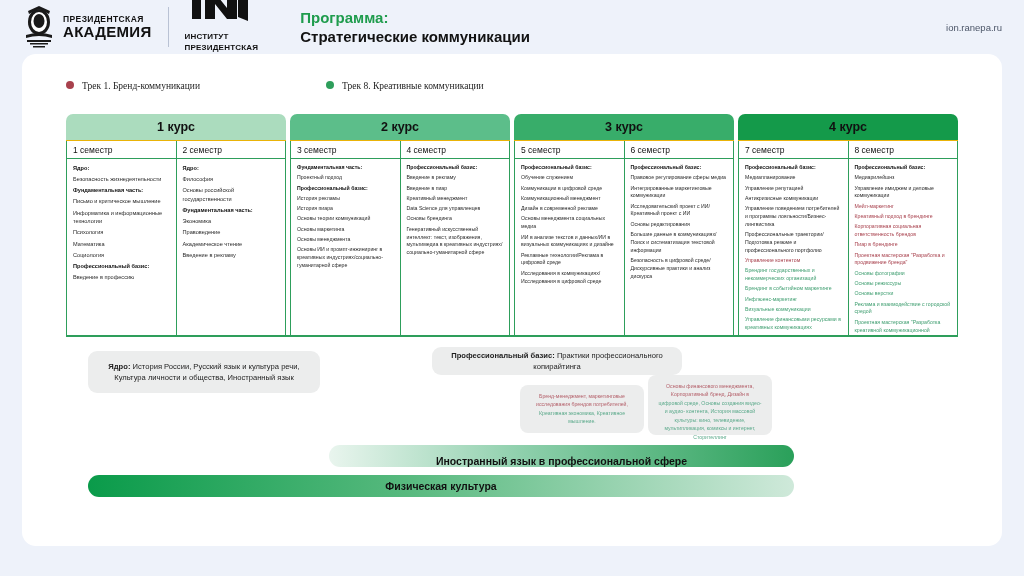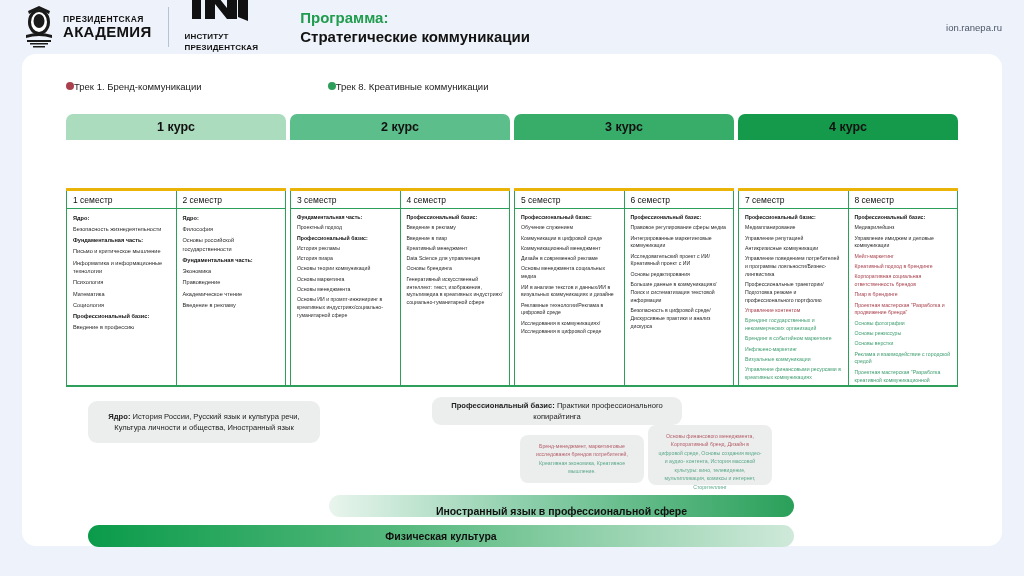--- a/index.html
+++ b/index.html
@@ -44,33 +44,33 @@
     margin: 0 22px;
     height: 492px;
     background: #ffffff;
     border-radius: 14px;
     position: relative;
     padding: 18px 22px 0 22px;
   }
 
   
   .legend { display: flex; align-items: center; height: 28px; padding-left: 22px; }
-  .legend-item { display: flex; align-items: center; font-size: 9.5px; color: #1d1d1d; }
+  .legend-item { display: flex; gap: 8px; font-size: 9.5px; color: #1d1d1d; font-family: Liberation Serif, serif; }
   .legend-item + .legend-item { margin-left: 126px; }
   .dot { width: 8px; height: 8px; border-radius: 50%; display: inline-block; }
 
   
   .grid { margin-top: 14px; display: flex; gap: 4px; padding: 0 22px; }
   .course { flex: 1; display: flex; flex-direction: column; }
   .course-head {
     height: 26px; border-radius: 7px 7px 0 0;
     display: flex; align-items: center; justify-content: center;
     font-size: 12.5px; font-weight: bold; color: #111;
   }
-  .sem-row { display: flex; border-top: 3px solid #eab308; margin-top: 48px; }
+  .sem-row { display: flex; border-top: 1px solid #eab308; }
   .sem {
     flex: 1; min-width: 0;
     border-right: 1px solid #2e9e5b;
     border-left: 1px solid #2e9e5b;
     margin-left: -1px;
   }
   .sem:first-child { margin-left: 0; }
   .sem-title {
     font-size: 8.5px; color: #111; padding: 4px 5px 4px 6px;
     border-bottom: 1px solid #2e9e5b; height: 18px; white-space: nowrap;

